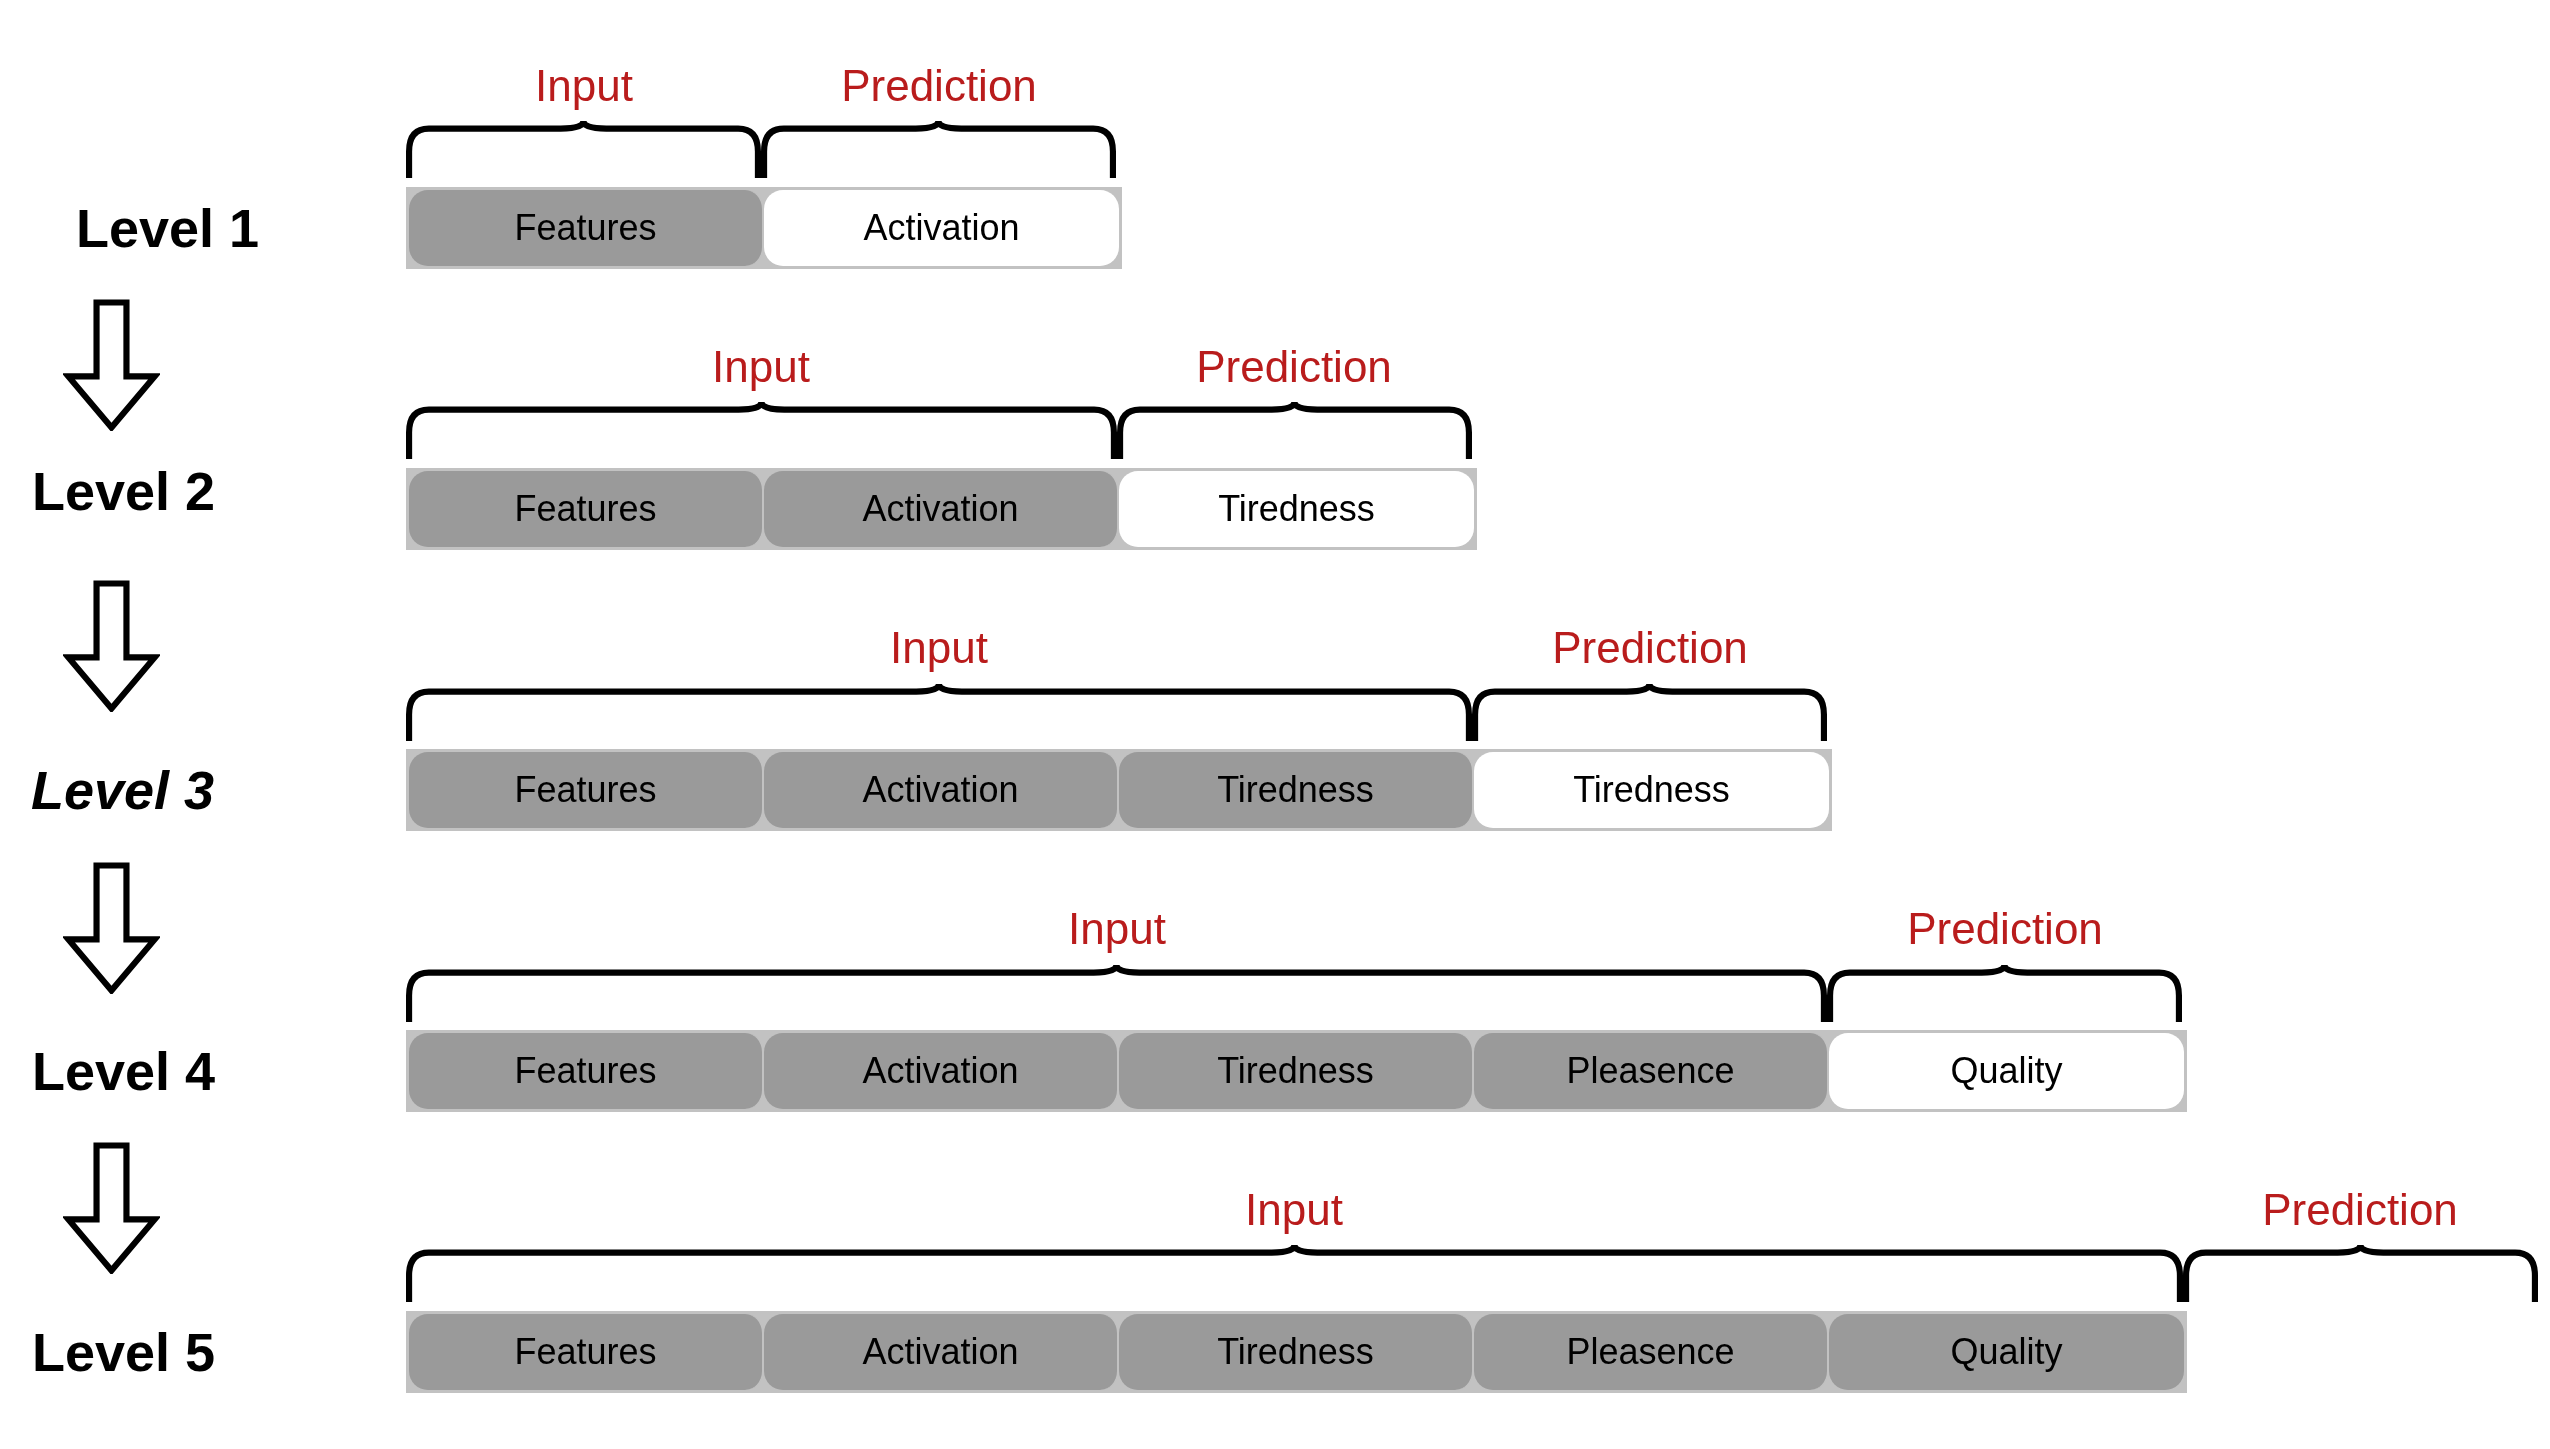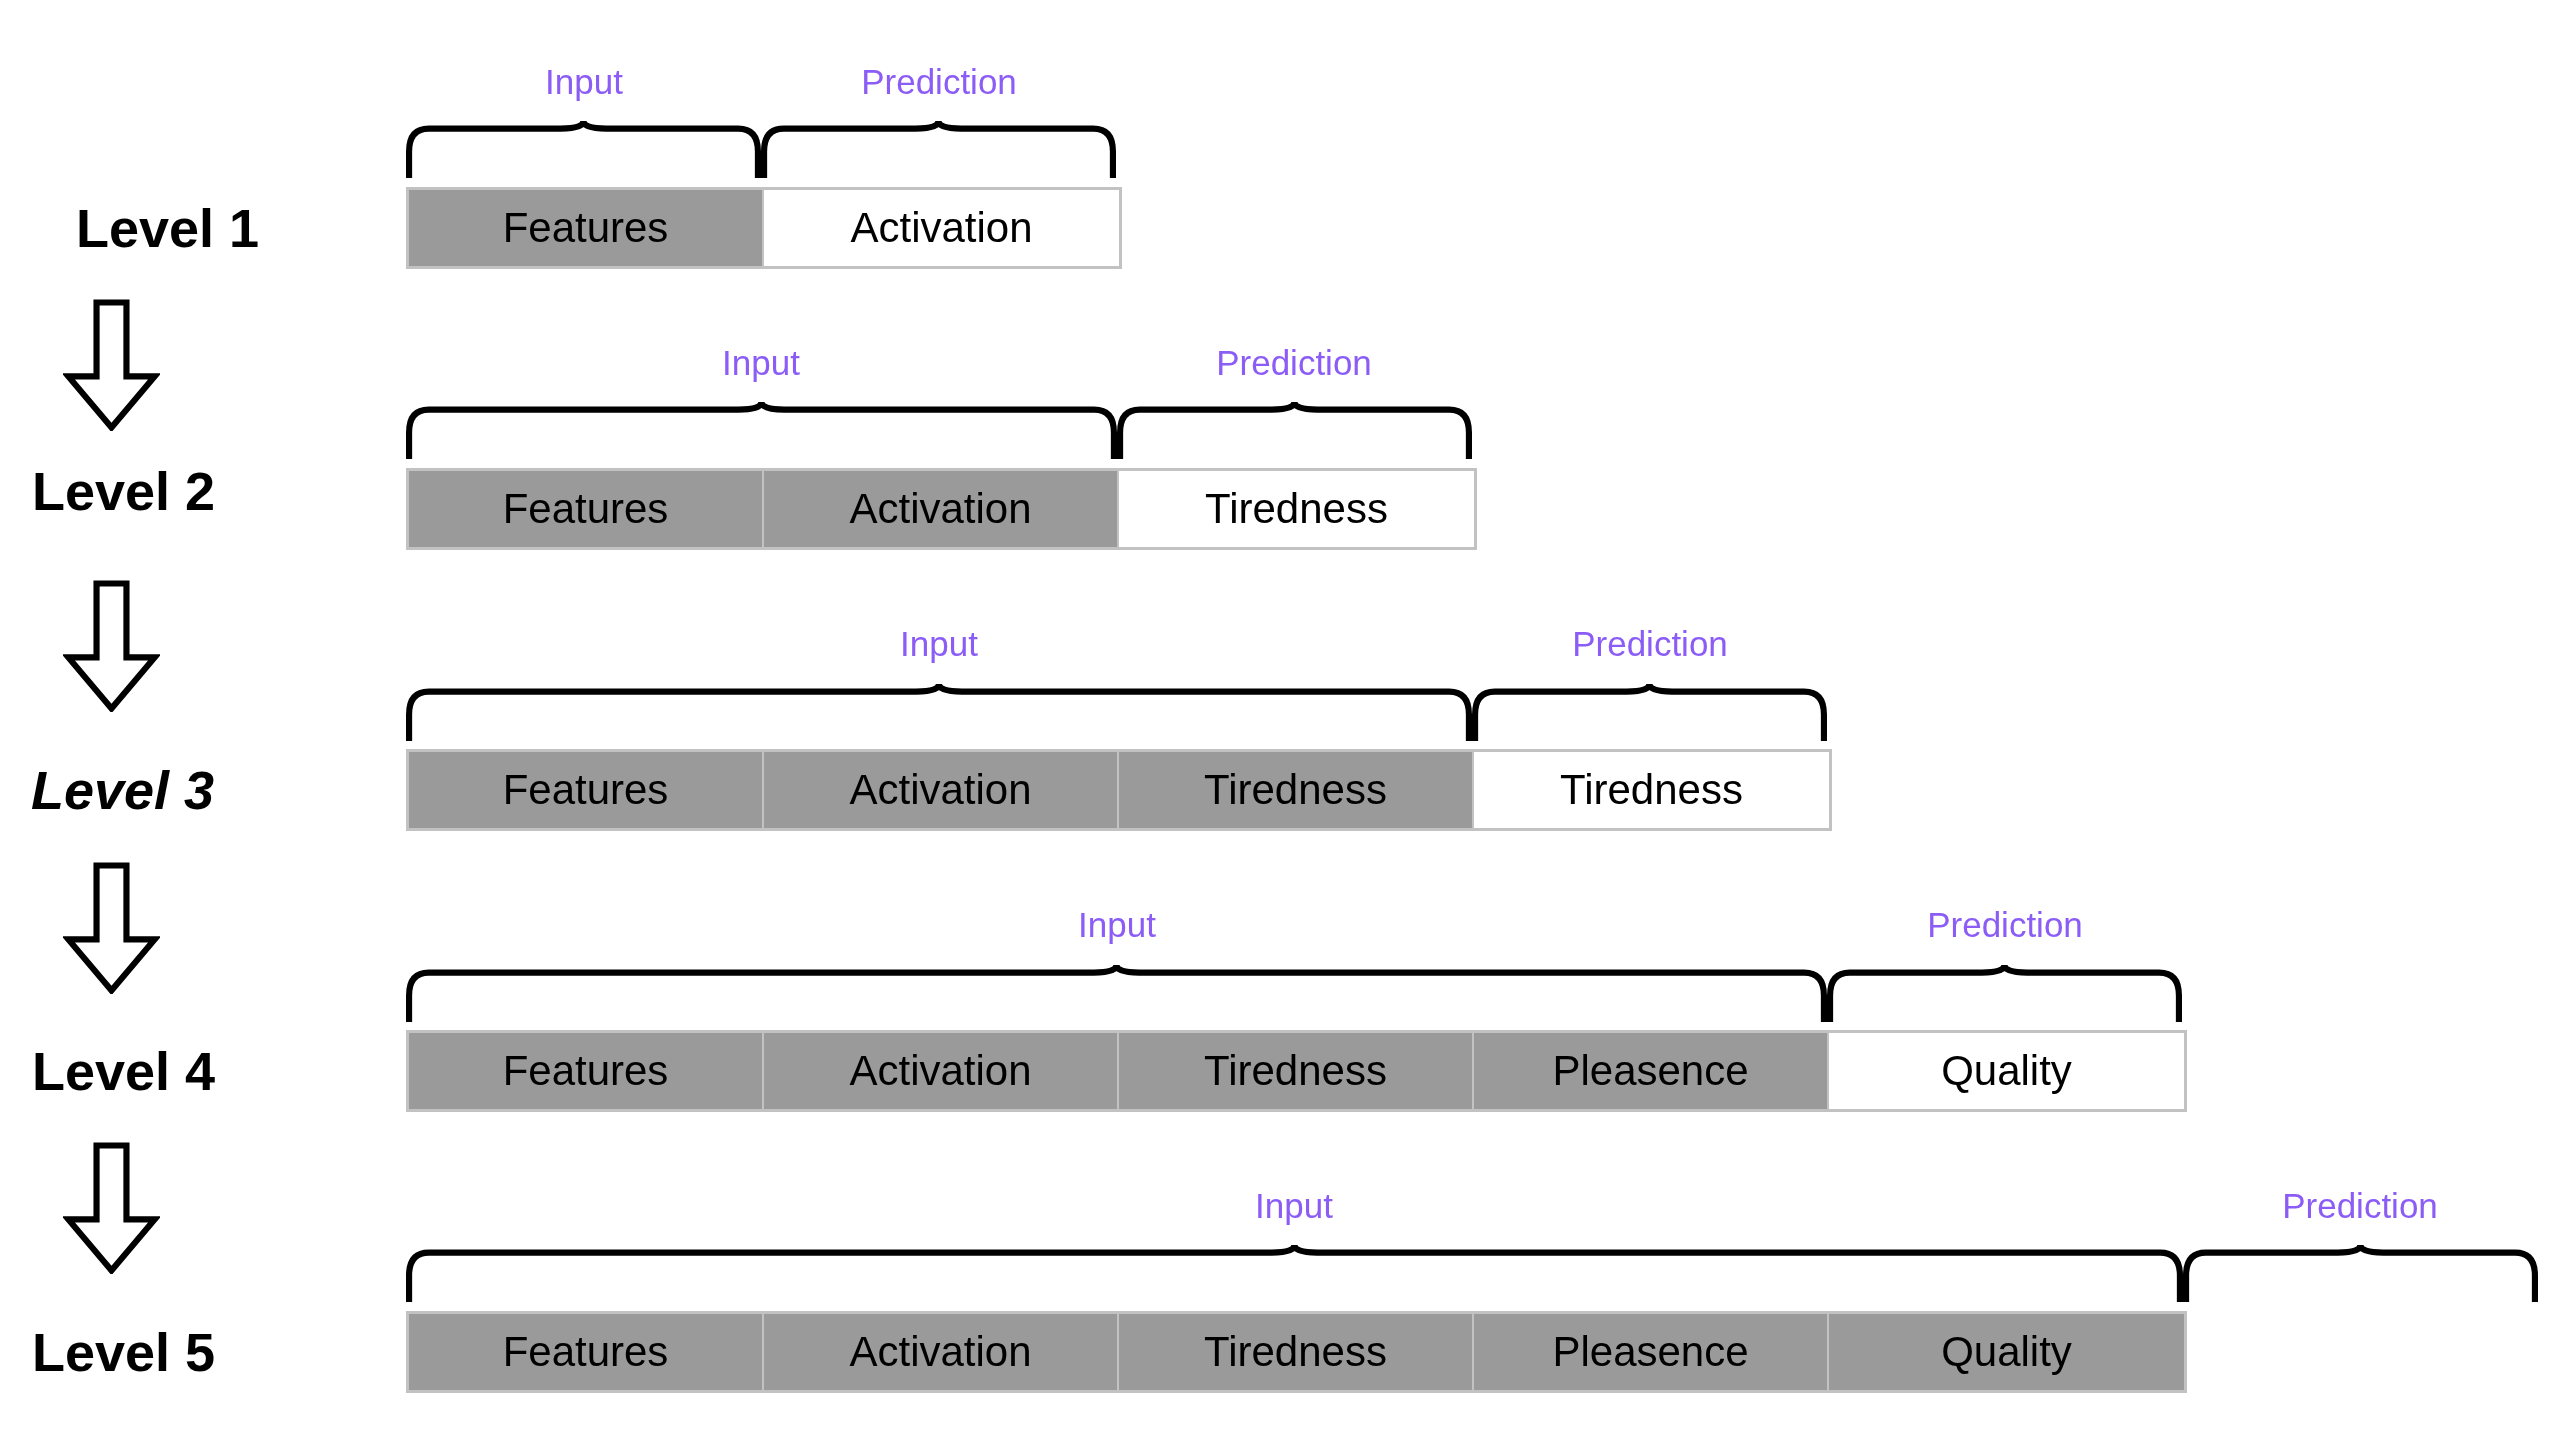--- a/index.html
+++ b/index.html
@@ -44,42 +44,43 @@
     background: #c2c2c2;
     border: 3.5px solid #c2c2c2;
   }
   .cell {
     box-sizing: border-box;
     width: 355px;
     height: 100%;
     display: flex;
     align-items: center;
     justify-content: center;
-    font-size: 42px;
+    font-size: 36px;
     line-height: 1;
     white-space: nowrap;
     color: #000000;
     border-right: 2.6px solid #c2c2c2;
+    border-radius: 19px;
   }
   .cell:last-child { border-right: none; }
   .cell.input-cell  { background: #9a9a9a; }
   .cell.pred-cell   { background: #ffffff; }
   
   .brace-group {
     position: absolute;
     height: 60px;
   }
   .brace-group svg { display: block; width: 100%; height: 100%; }
   .brace-caption {
     position: absolute;
-    font-size: 35px;
+    font-size: 44px;
     line-height: 1;
     white-space: nowrap;
     transform: translateX(-50%);
-    color: #8b5cf6;
+    color: #b91c1c;
   }
 </style>
 </head>
 <body>
 
 <div id="canvas">
     <div class="level-label" style="left: 32px; top: 201px; margin-left: 44px;">Level 1</div>
     <div class="down-arrow" style="left: 63px; top: 299px;">
       <svg viewBox="0 0 110 150">
         <path d="M 38 4 L 72 4 L 72 88 L 104 88 L 55 146 L 6 88 L 38 88 Z" fill="#ffffff" stroke="#000000" stroke-width="7" stroke-linejoin="miter"></path>

